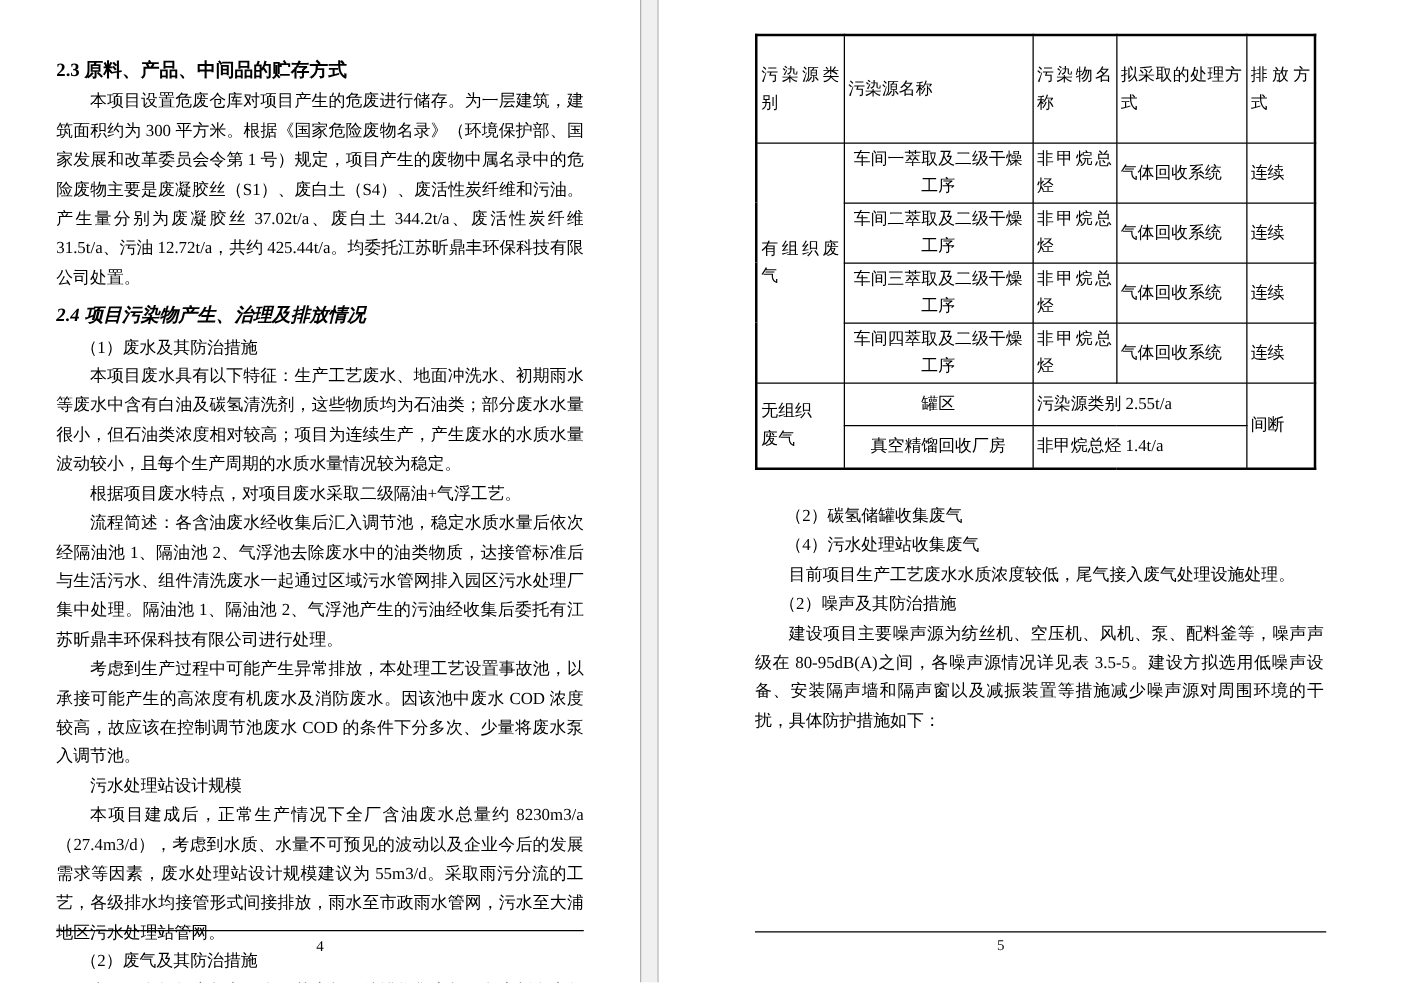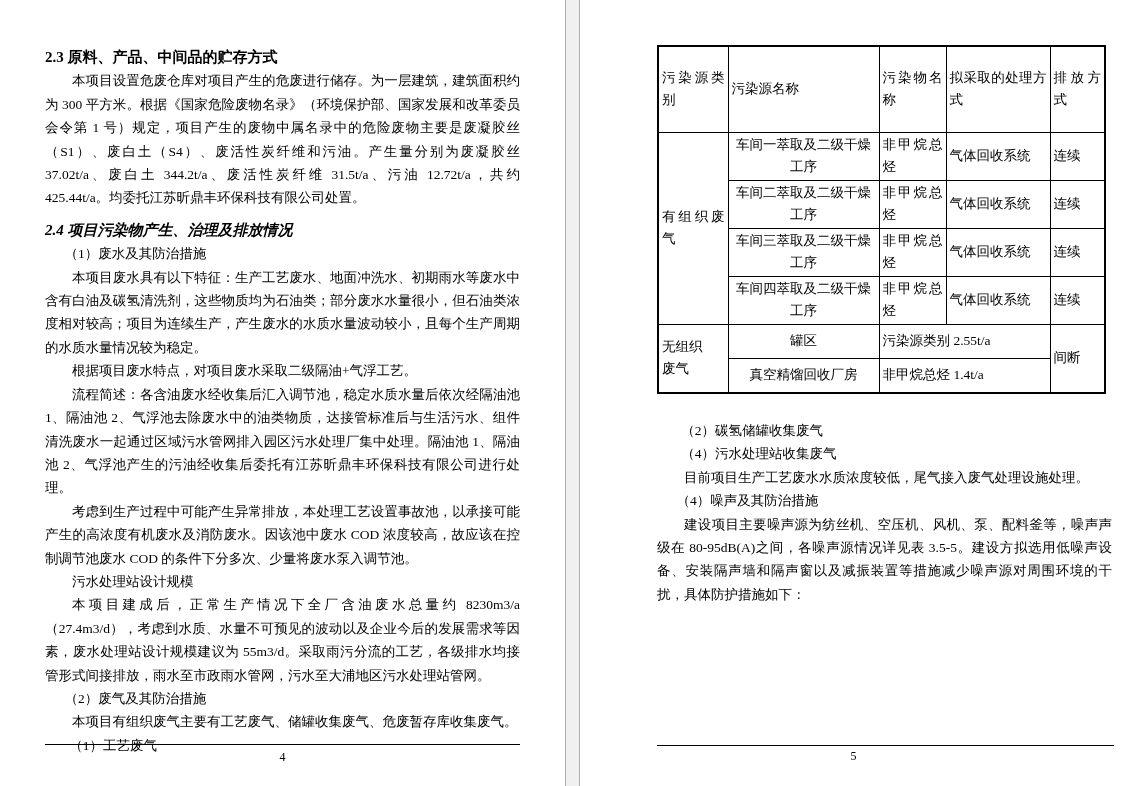--- a/index.html
+++ b/index.html
@@ -7,22 +7,22 @@
     width: 1127px; height: 786px; overflow: hidden;
     background: #ffffff; color: #000000;
     font-family: "Liberation Serif", "DejaVu Serif", serif;
   }
   .viewer { display: flex; width: 1127px; height: 786px; }
 
   .page {
     position: relative; box-sizing: border-box; background: #ffffff;
     font-size: 13.5px; line-height: 23.4px;
   }
-  .page-left  { width: 565px; padding: 46px 45px 16px 45px; }
-  .page-right { width: 547px; padding: 45px 15px 0 77px; }
+  .page-left  { width: 512px; padding: 46px 45px 16px 45px; }
+  .page-right { width: 547px; padding: 27px 15px 0 77px; }
 
   .page-gap {
     width: 15px; box-sizing: border-box; background: #f0f0f0;
     border-left: 1px solid #b0b0b0; border-right: 1px solid #b0b0b0;
   }
 
   .blk { margin: 0; text-align: justify; }
   .h2  { font-weight: bold; font-size: 15px; text-align: left; }
   .h2-spaced { margin-top: 9px; font-style: italic; }
   .item1 { text-indent: 0.4em; text-align: left; margin-left: 14px; }
@@ -142,20 +142,20 @@
         <tr class="r-vac">
           <td class="c-src">真空精馏回收厂房</td>
           <td class="c-center" colspan="2">非甲烷总烃 1.4t/a</td>
         </tr>
       </tbody>
     </table>
 
     <div class="blk item2 tbl-gap">（2）碳氢储罐收集废气</div>
     <div class="blk item2">（4）污水处理站收集废气</div>
     <div class="blk para">目前项目生产工艺废水水质浓度较低，尾气接入废气处理设施处理。</div>
-    <div class="blk item1">（4）噪声及其防治措施</div>
+    <div class="blk item1">（2）噪声及其防治措施</div>
     <div class="blk para">建设项目主要噪声源为纺丝机、空压机、风机、泵、配料釜等，噪声声级在 80-95dB(A)之间，各噪声源情况详见表 3.5-5。建设方拟选用低噪声设备、安装隔声墙和隔声窗以及减振装置等措施减少噪声源对周围环境的干扰，具体防护措施如下：</div>
 
     <div class="footer-rule"></div>
     <div class="footer-num">5</div>
   </div>
 
 </div>
 
 </body></html>

